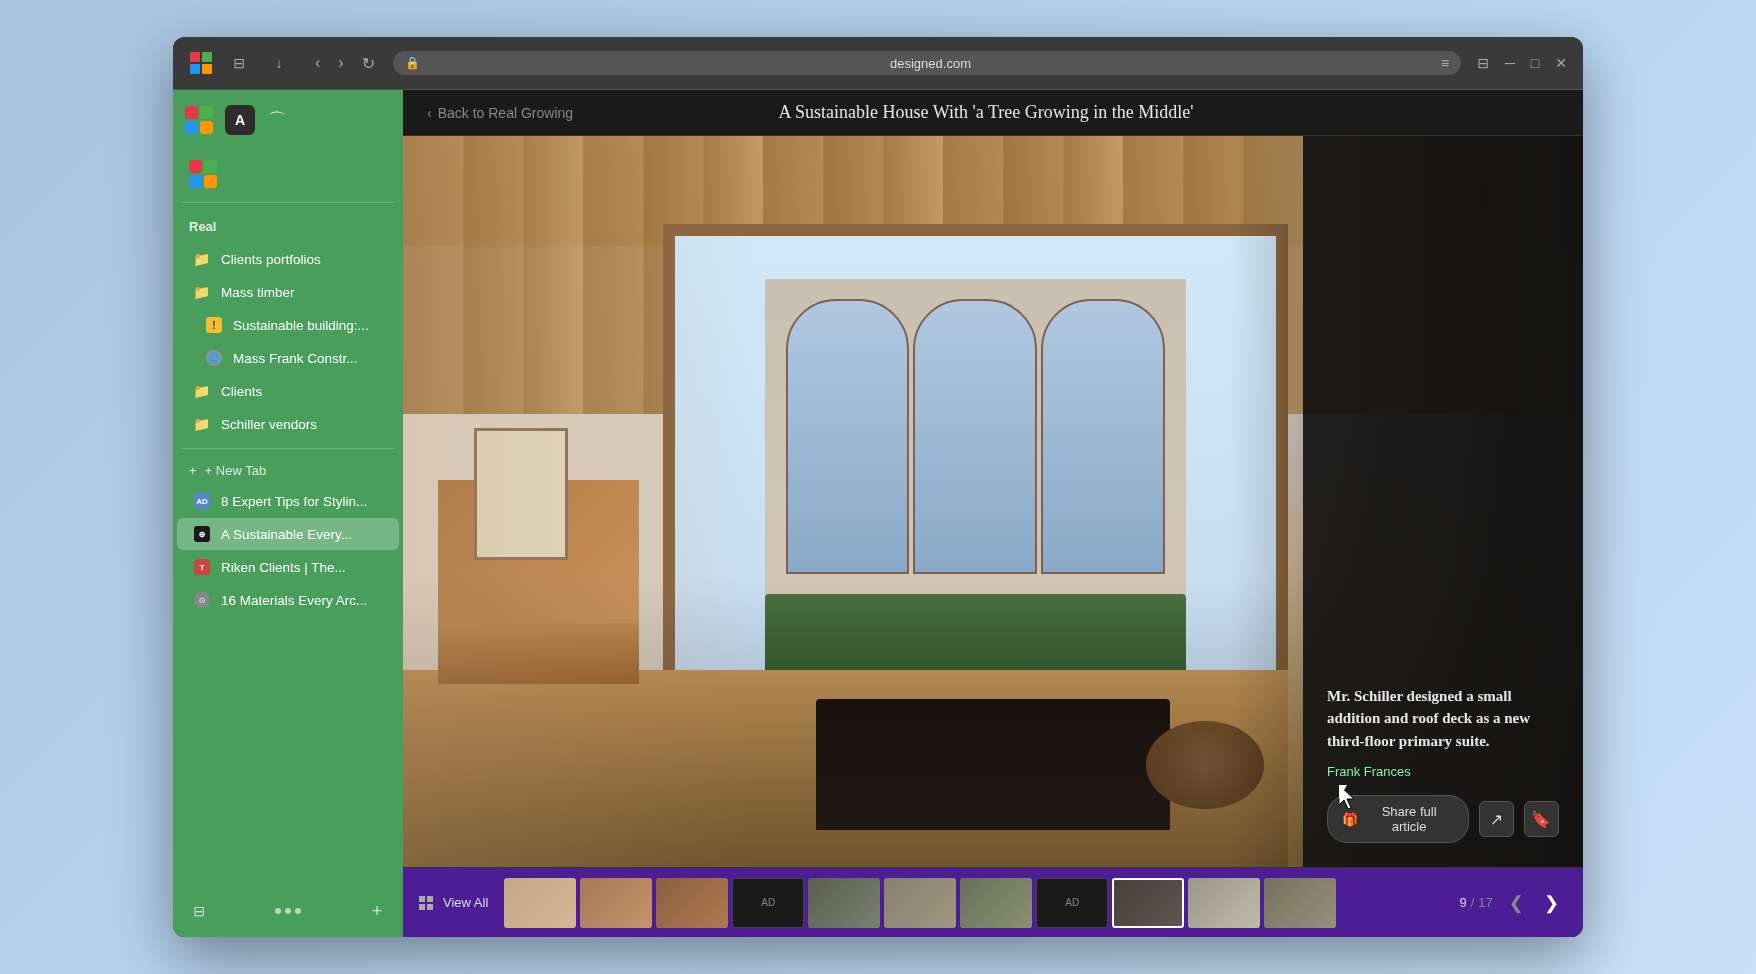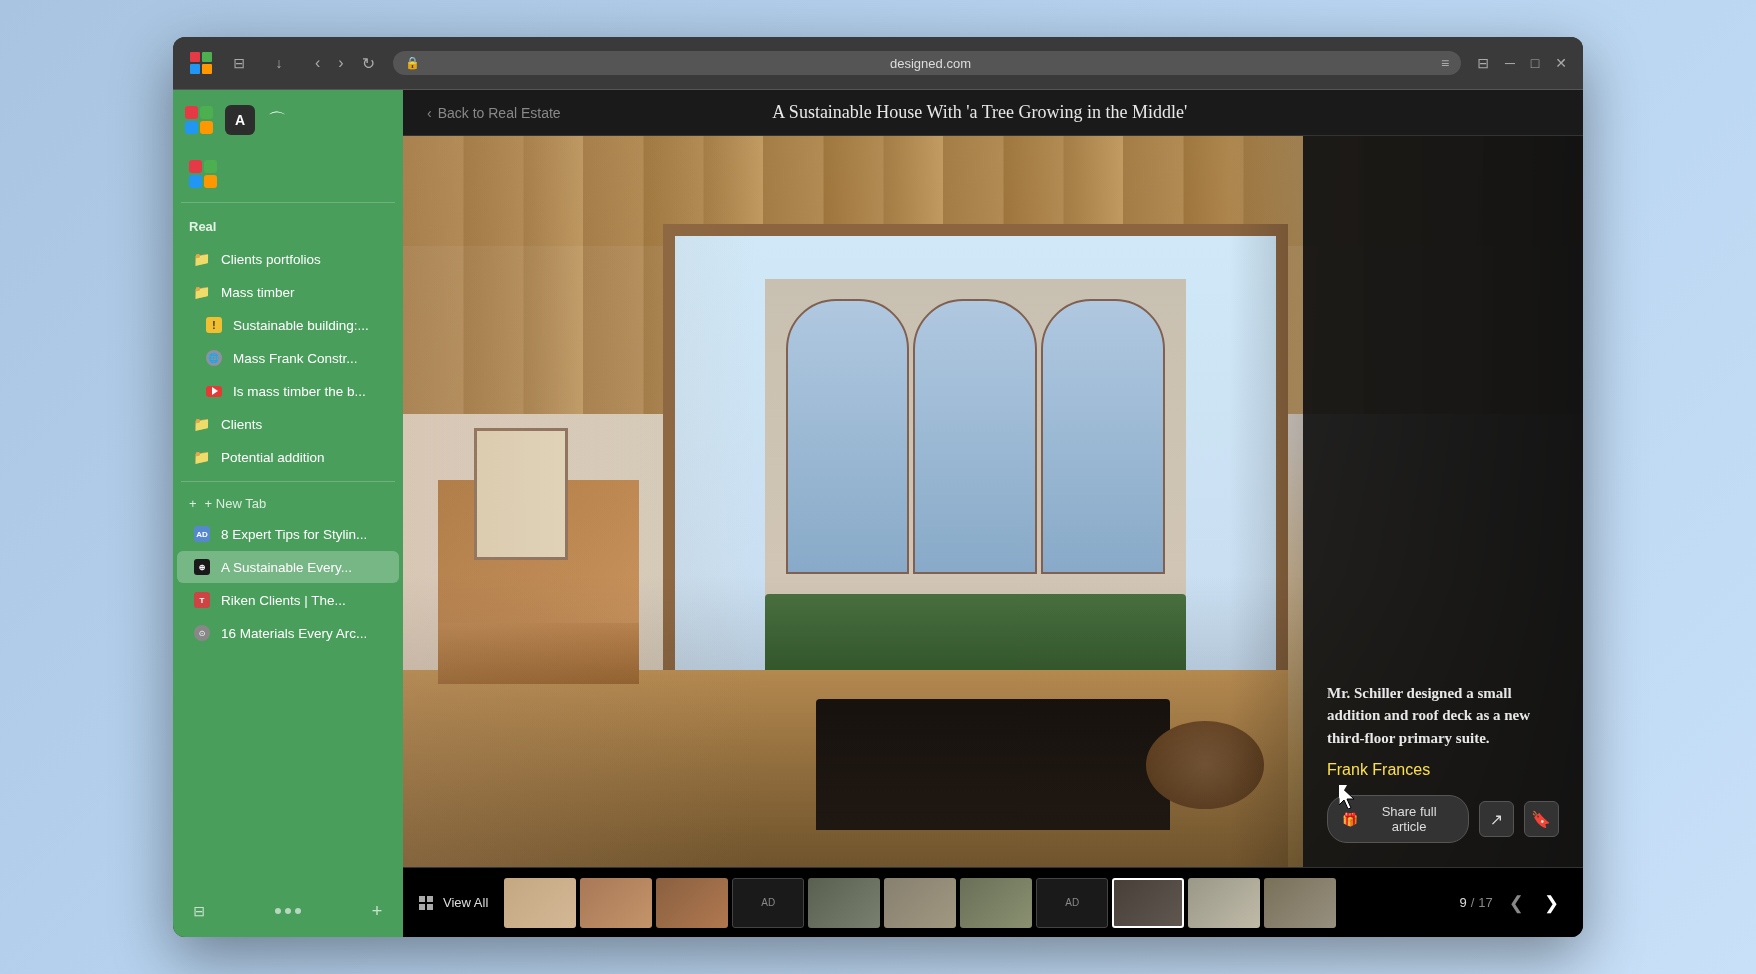--- a/index.html
+++ b/index.html
@@ -295,22 +295,22 @@
 
     .side-caption {
       color: #e8e8e8;
       font-size: 15px;
       font-family: Georgia, serif;
       line-height: 1.5;
       font-weight: 600;
     }
 
     .side-credit {
-      color: #fde047;
-      font-size: 16px;
+      color: #86efac;
+      font-size: 13px;
     }
 
     .side-actions {
       display: flex;
       align-items: center;
       gap: 10px;
       margin-top: 4px;
     }
 
     .share-btn {
@@ -335,21 +335,21 @@
       height: 36px;
       display: flex;
       align-items: center;
       justify-content: center;
       cursor: pointer;
       font-size: 16px;
     }
 
     
     .thumbnail-strip {
-      background: #000000;
+      background: #4c1d95;
       padding: 8px 16px;
       display: flex;
       align-items: center;
       gap: 8px;
       border-top: 1px solid #333;
       min-height: 70px;
     }
 
     .view-all-btn {
       display: flex;
@@ -590,37 +590,29 @@
           <span class="sidebar-item-text">Sustainable building:...</span>
         </div>
 
         <div class="sidebar-item sidebar-sub-item">
           <span class="sidebar-item-icon">
             <span style="background:#9090a0; border-radius:50%; width:16px; height:16px; display:flex; align-items:center; justify-content:center; font-size:9px; color:white;">🌐</span>
           </span>
           <span class="sidebar-item-text">Mass Frank Constr...</span>
         </div>
 
-        <div class="sidebar-item sidebar-sub-item">
-          <span class="sidebar-item-icon">
-            <span style="background:#e53935; border-radius:3px; width:16px; height:11px; display:flex; align-items:center; justify-content:center;">
-              <span style="width:0; height:0; border-top:4px solid transparent; border-bottom:4px solid transparent; border-left:6px solid white; margin-left:1px;"></span>
-            </span>
-          </span>
-          <span class="sidebar-item-text">Is mass timber the b...</span>
-        </div>
 
         <div class="sidebar-item">
           <span class="sidebar-item-icon folder-icon">📁</span>
           <span class="sidebar-item-text">Clients</span>
         </div>
 
         <div class="sidebar-item">
           <span class="sidebar-item-icon folder-icon">📁</span>
-          <span class="sidebar-item-text">Potential addition</span>
+          <span class="sidebar-item-text">Schiller vendors</span>
         </div>
 
         <div class="sidebar-divider" style="margin: 8px 8px;"></div>
 
         <div class="new-tab-item">
           <span>+</span>
           <span>+ New Tab</span>
         </div>
 
         <div class="sidebar-item">
@@ -661,21 +653,21 @@
         </div>
         <button class="action-icon-btn" style="background:none; border:none; color:rgba(255,255,255,0.7); font-size:18px;">+</button>
       </div>
     </div>
 
     <div class="content-area">
 
       <div class="article-header">
         <div class="back-link">
           <span>‹</span>
-          <span>Back to Real Estate</span>
+          <span>Back to Real Growing</span>
         </div>
         <div class="article-title">A Sustainable House With 'a Tree Growing in the Middle'</div>
         <div style="width: 160px;"></div>
       </div>
 
       <div class="image-viewer">
 
         <div class="room-bg"></div>
 
         <div style="position:absolute; top:0; left:0; right:0; height:38%;

